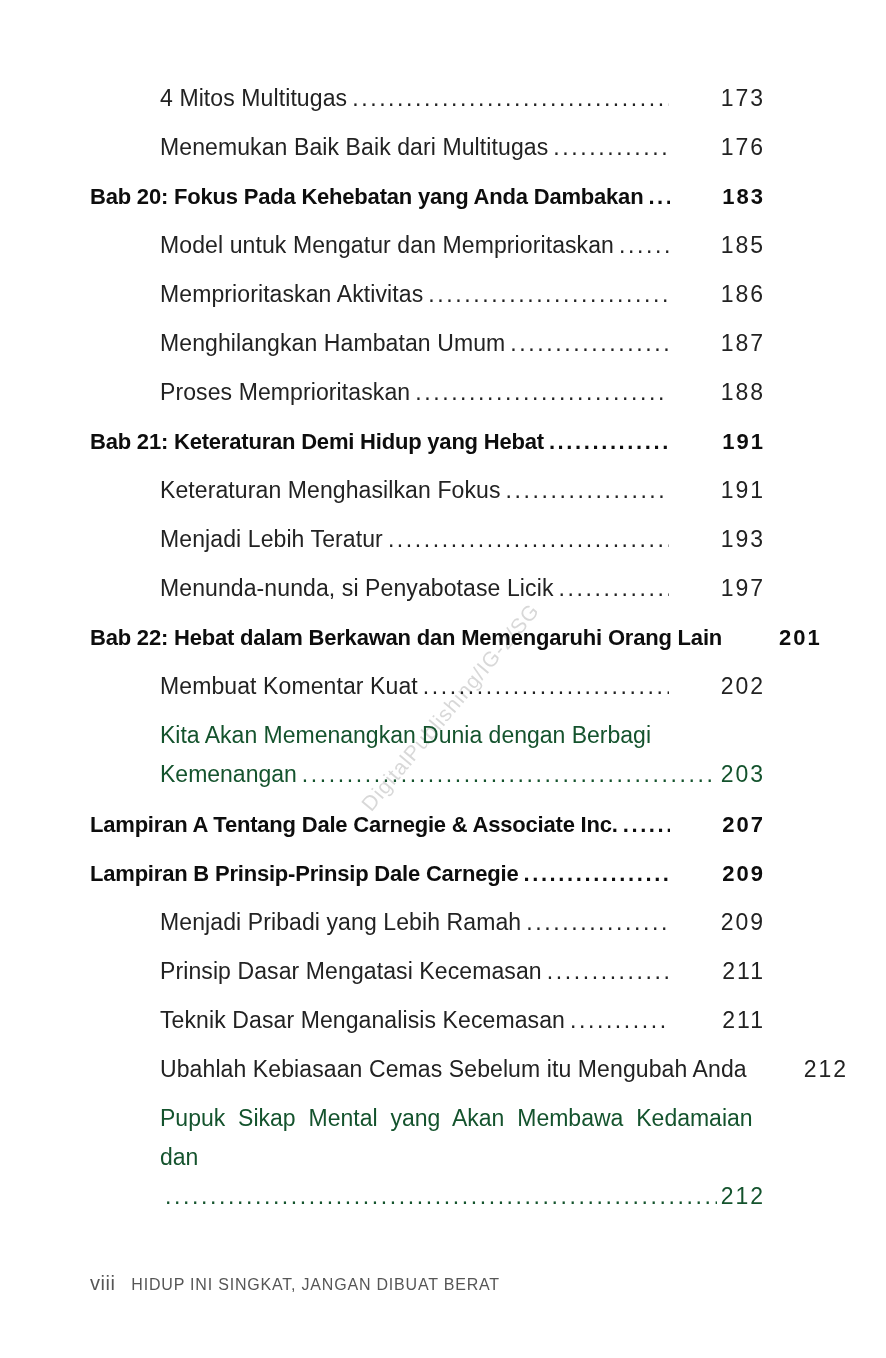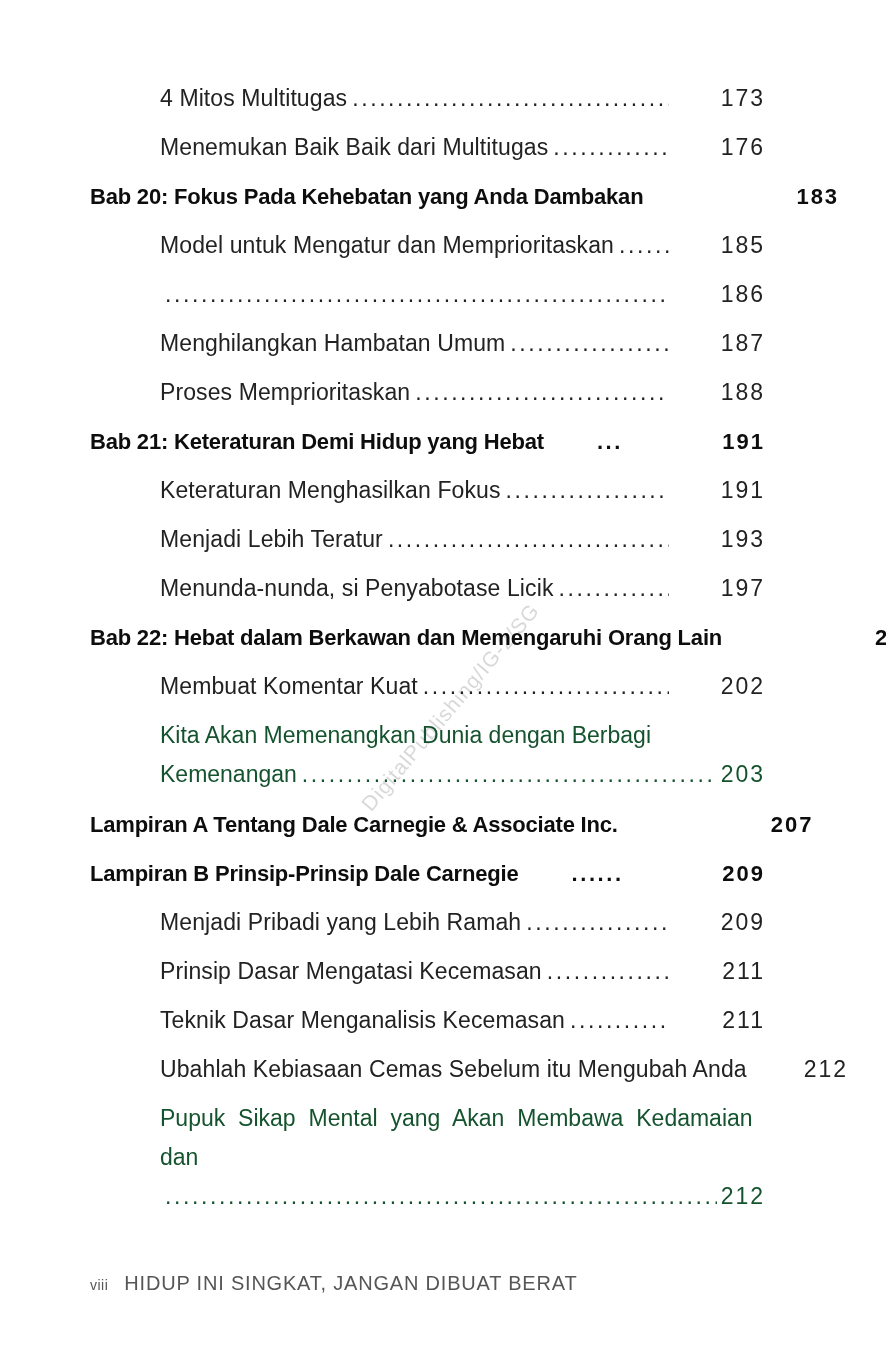--- a/index.html
+++ b/index.html
@@ -26,21 +26,20 @@
     font-weight: 400;
     letter-spacing: 0.1px;
   }
   .entry.sub { padding-left: 70px; color: #222; }
   .entry.chapter {
     padding-left: 0;
     font-weight: 700;
     font-size: 22px;
     letter-spacing: -0.2px;
     color: #0d0d0d;
-    gap: 48px;
   }
   .entry .title { white-space: nowrap; }
   .entry .leader {
     flex: 1 1 auto;
     min-width: 0;
     overflow: hidden;
     white-space: nowrap;
     margin: 0 4px 0 5px;
   }
   .entry .leader::after {
@@ -83,22 +82,22 @@
     pointer-events: none;
   }
   .footer {
     position: absolute;
     left: 90px;
     top: 1272px;
     display: flex;
     align-items: baseline;
     color: #565656;
   }
-  .footer .folio { font-size: 14px; letter-spacing: 0.5px; }
-  .footer .booktitle { font-size: 20px; letter-spacing: 0.8px; margin-left: 16px; }
+  .footer .folio { font-size: 20px; letter-spacing: 0.5px; }
+  .footer .booktitle { font-size: 16px; letter-spacing: 0.8px; margin-left: 16px; }
 </style>
 </head>
 <body>
 
 <div class="page">
 
   <div class="watermark">DigitalPublishing/IG-2/SG</div>
 
   <div class="toc">
       <div class="entry sub">
@@ -115,20 +114,21 @@
         <span class="title">Bab 20: Fokus Pada Kehebatan yang Anda Dambakan</span>
         <span class="leader"></span>
         <span class="pagenum">183</span>
       </div>
       <div class="entry sub">
         <span class="title">Model untuk Mengatur dan Memprioritaskan</span>
         <span class="leader"></span>
         <span class="pagenum">185</span>
       </div>
       <div class="entry sub">
+        <span class="title">Memprioritaskan Aktivitas</span>
         <span class="leader"></span>
         <span class="pagenum">186</span>
       </div>
       <div class="entry sub">
         <span class="title">Menghilangkan Hambatan Umum</span>
         <span class="leader"></span>
         <span class="pagenum">187</span>
       </div>
       <div class="entry sub">
         <span class="title">Proses Memprioritaskan</span>

